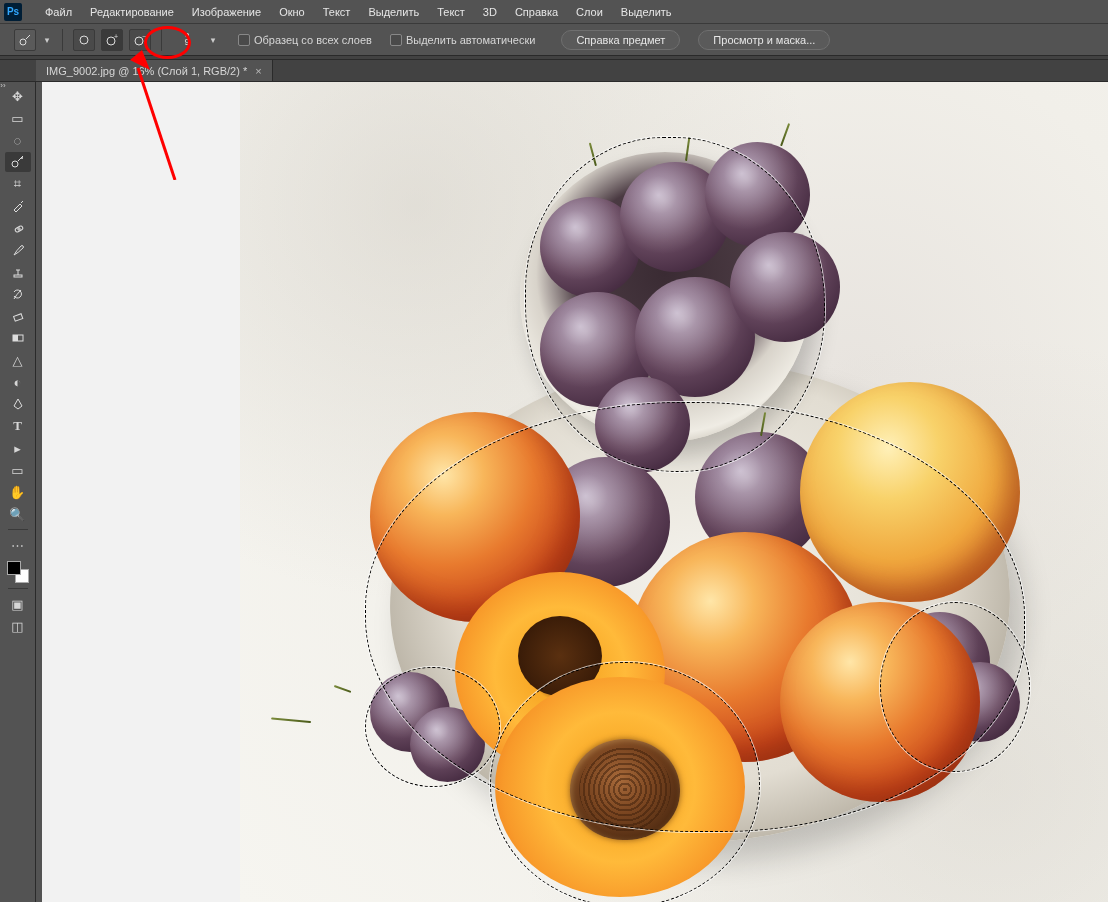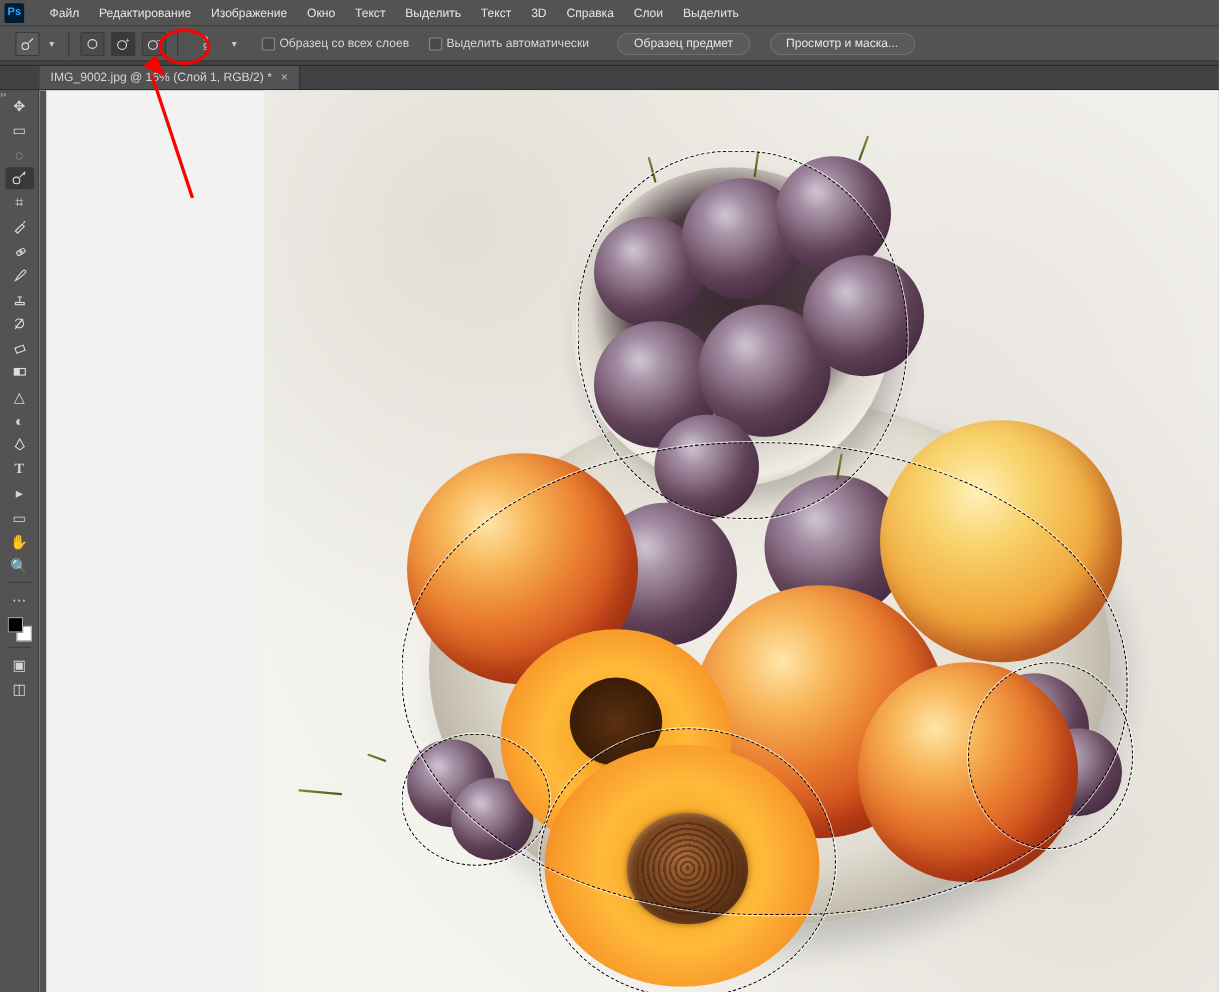--- a/index.html
+++ b/index.html
@@ -218,21 +218,21 @@
 
   <div style="width:6px"></div>
 
   <div class="opt-check">
     <div class="opt-checkbox"></div>
     <span>Выделить автоматически</span>
   </div>
 
   <div style="width:14px"></div>
 
-  <div class="opt-button">Образец предмет</div>
+  <div class="opt-button">Справка предмет</div>
   <div style="width:6px"></div>
   <div class="opt-button">Просмотр и маска...</div>
 </div>
 
 <div class="thin-strip"></div>
 
 <div class="tabbar">
   <div class="doc-tab">
     <span>IMG_9002.jpg @ 16% (Слой 1, RGB/2) *</span>
     <span class="tab-close">×</span>

